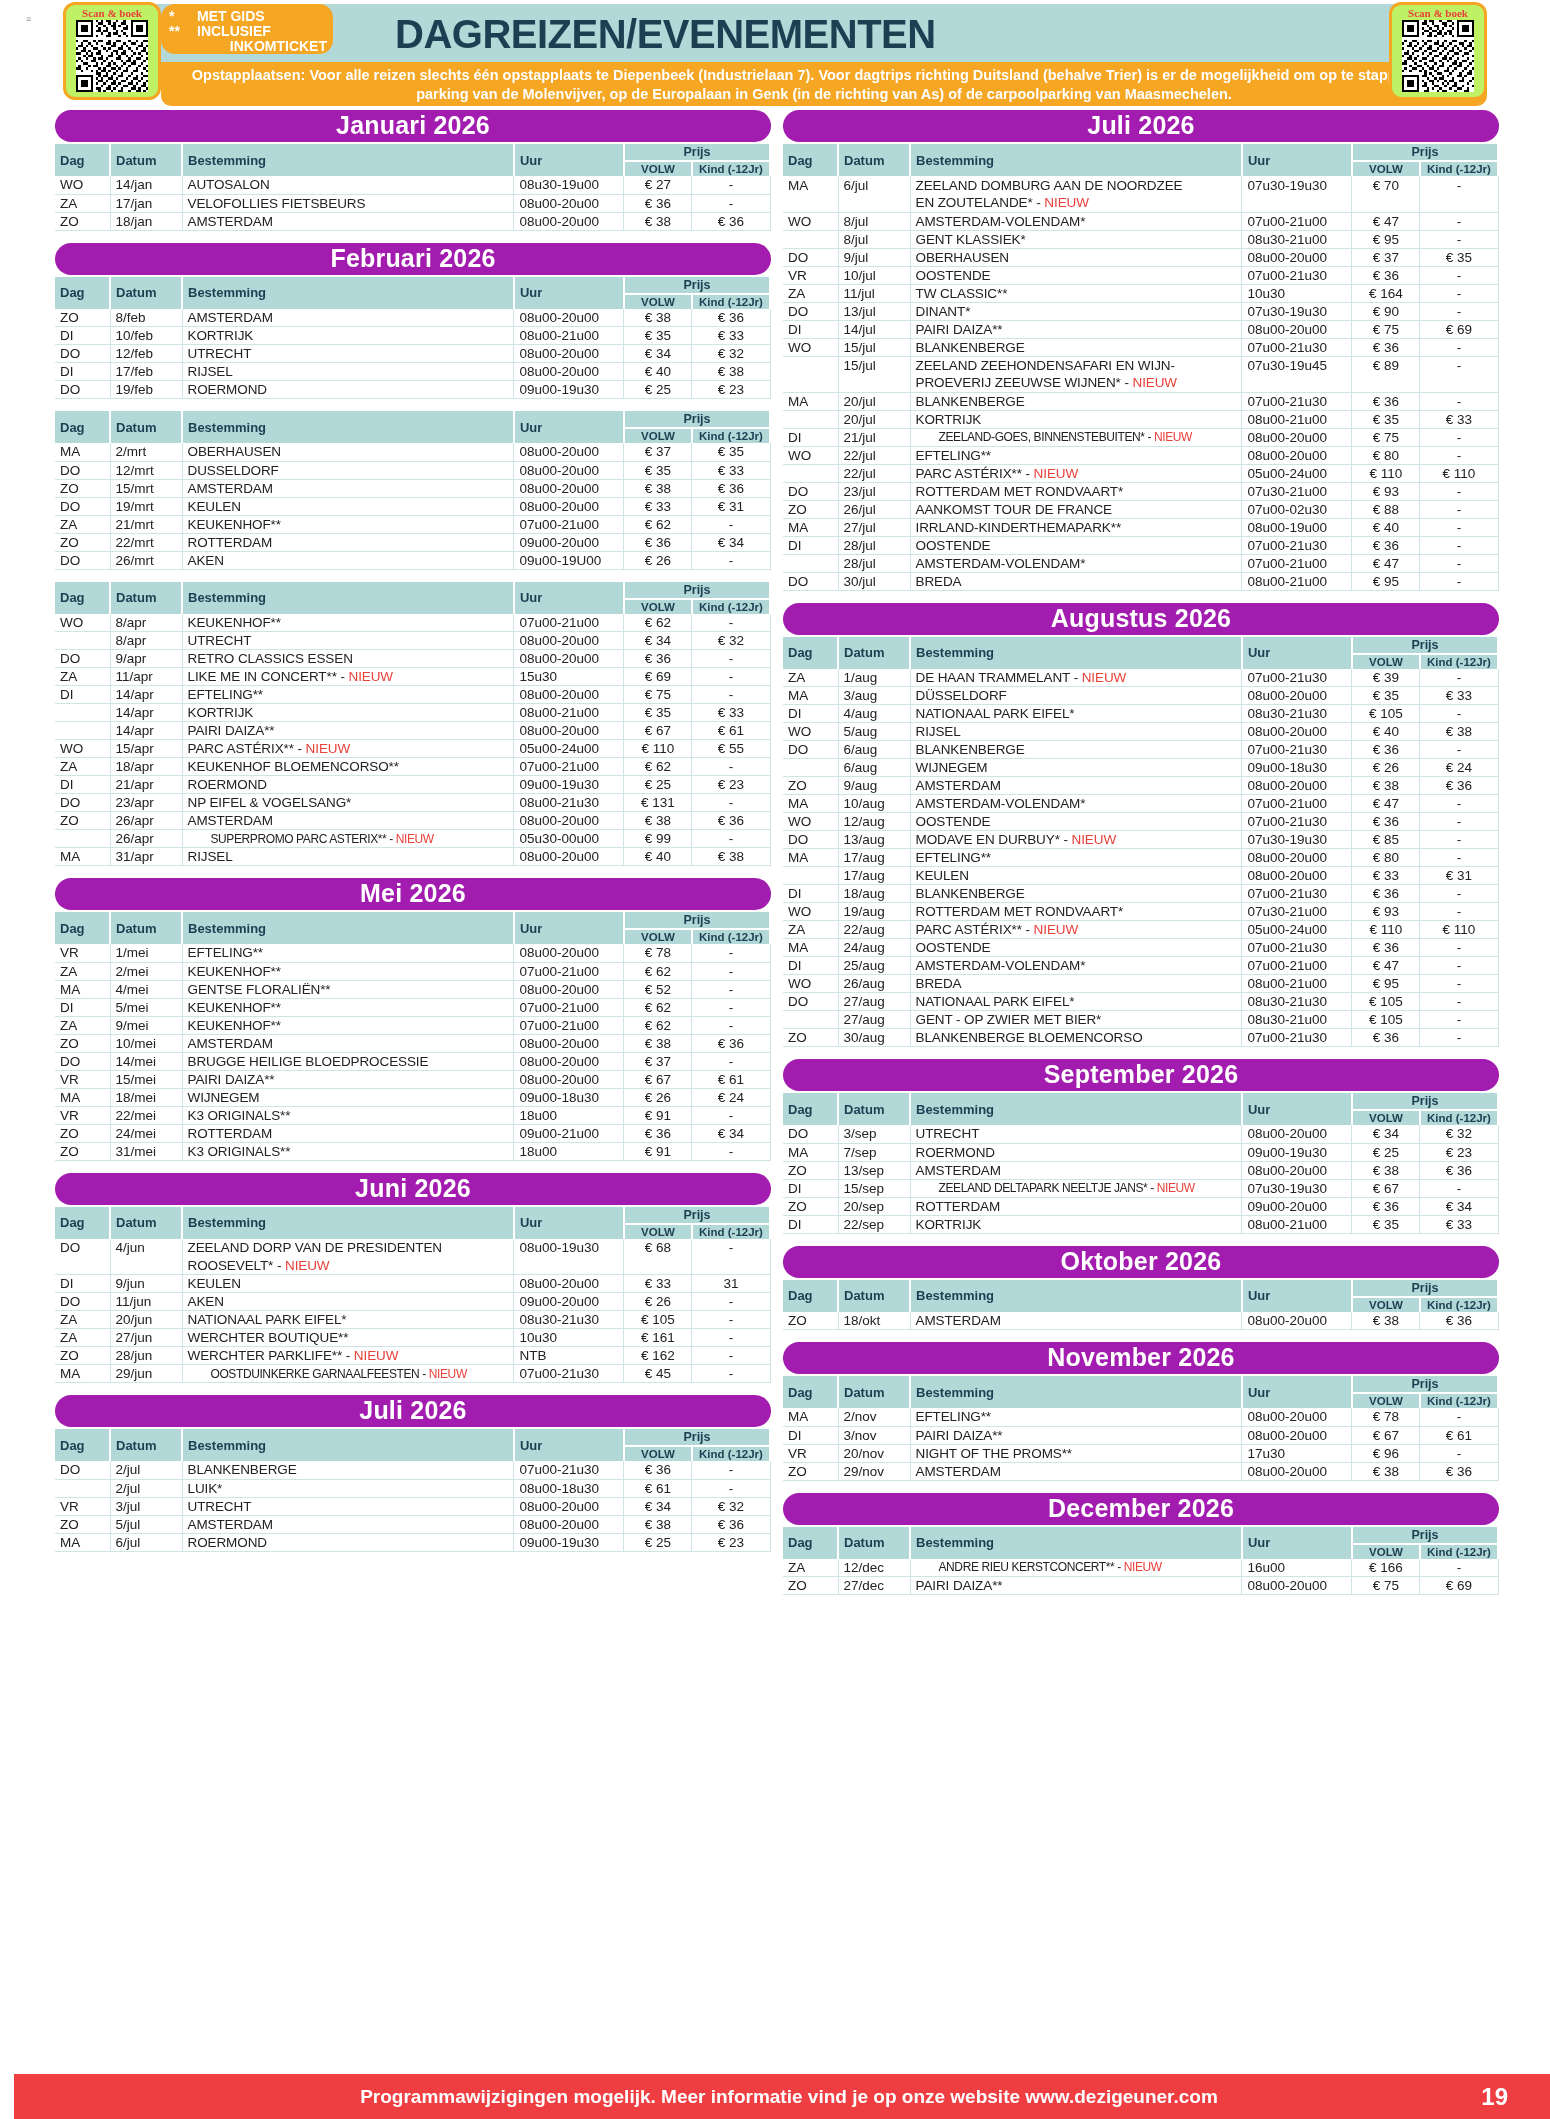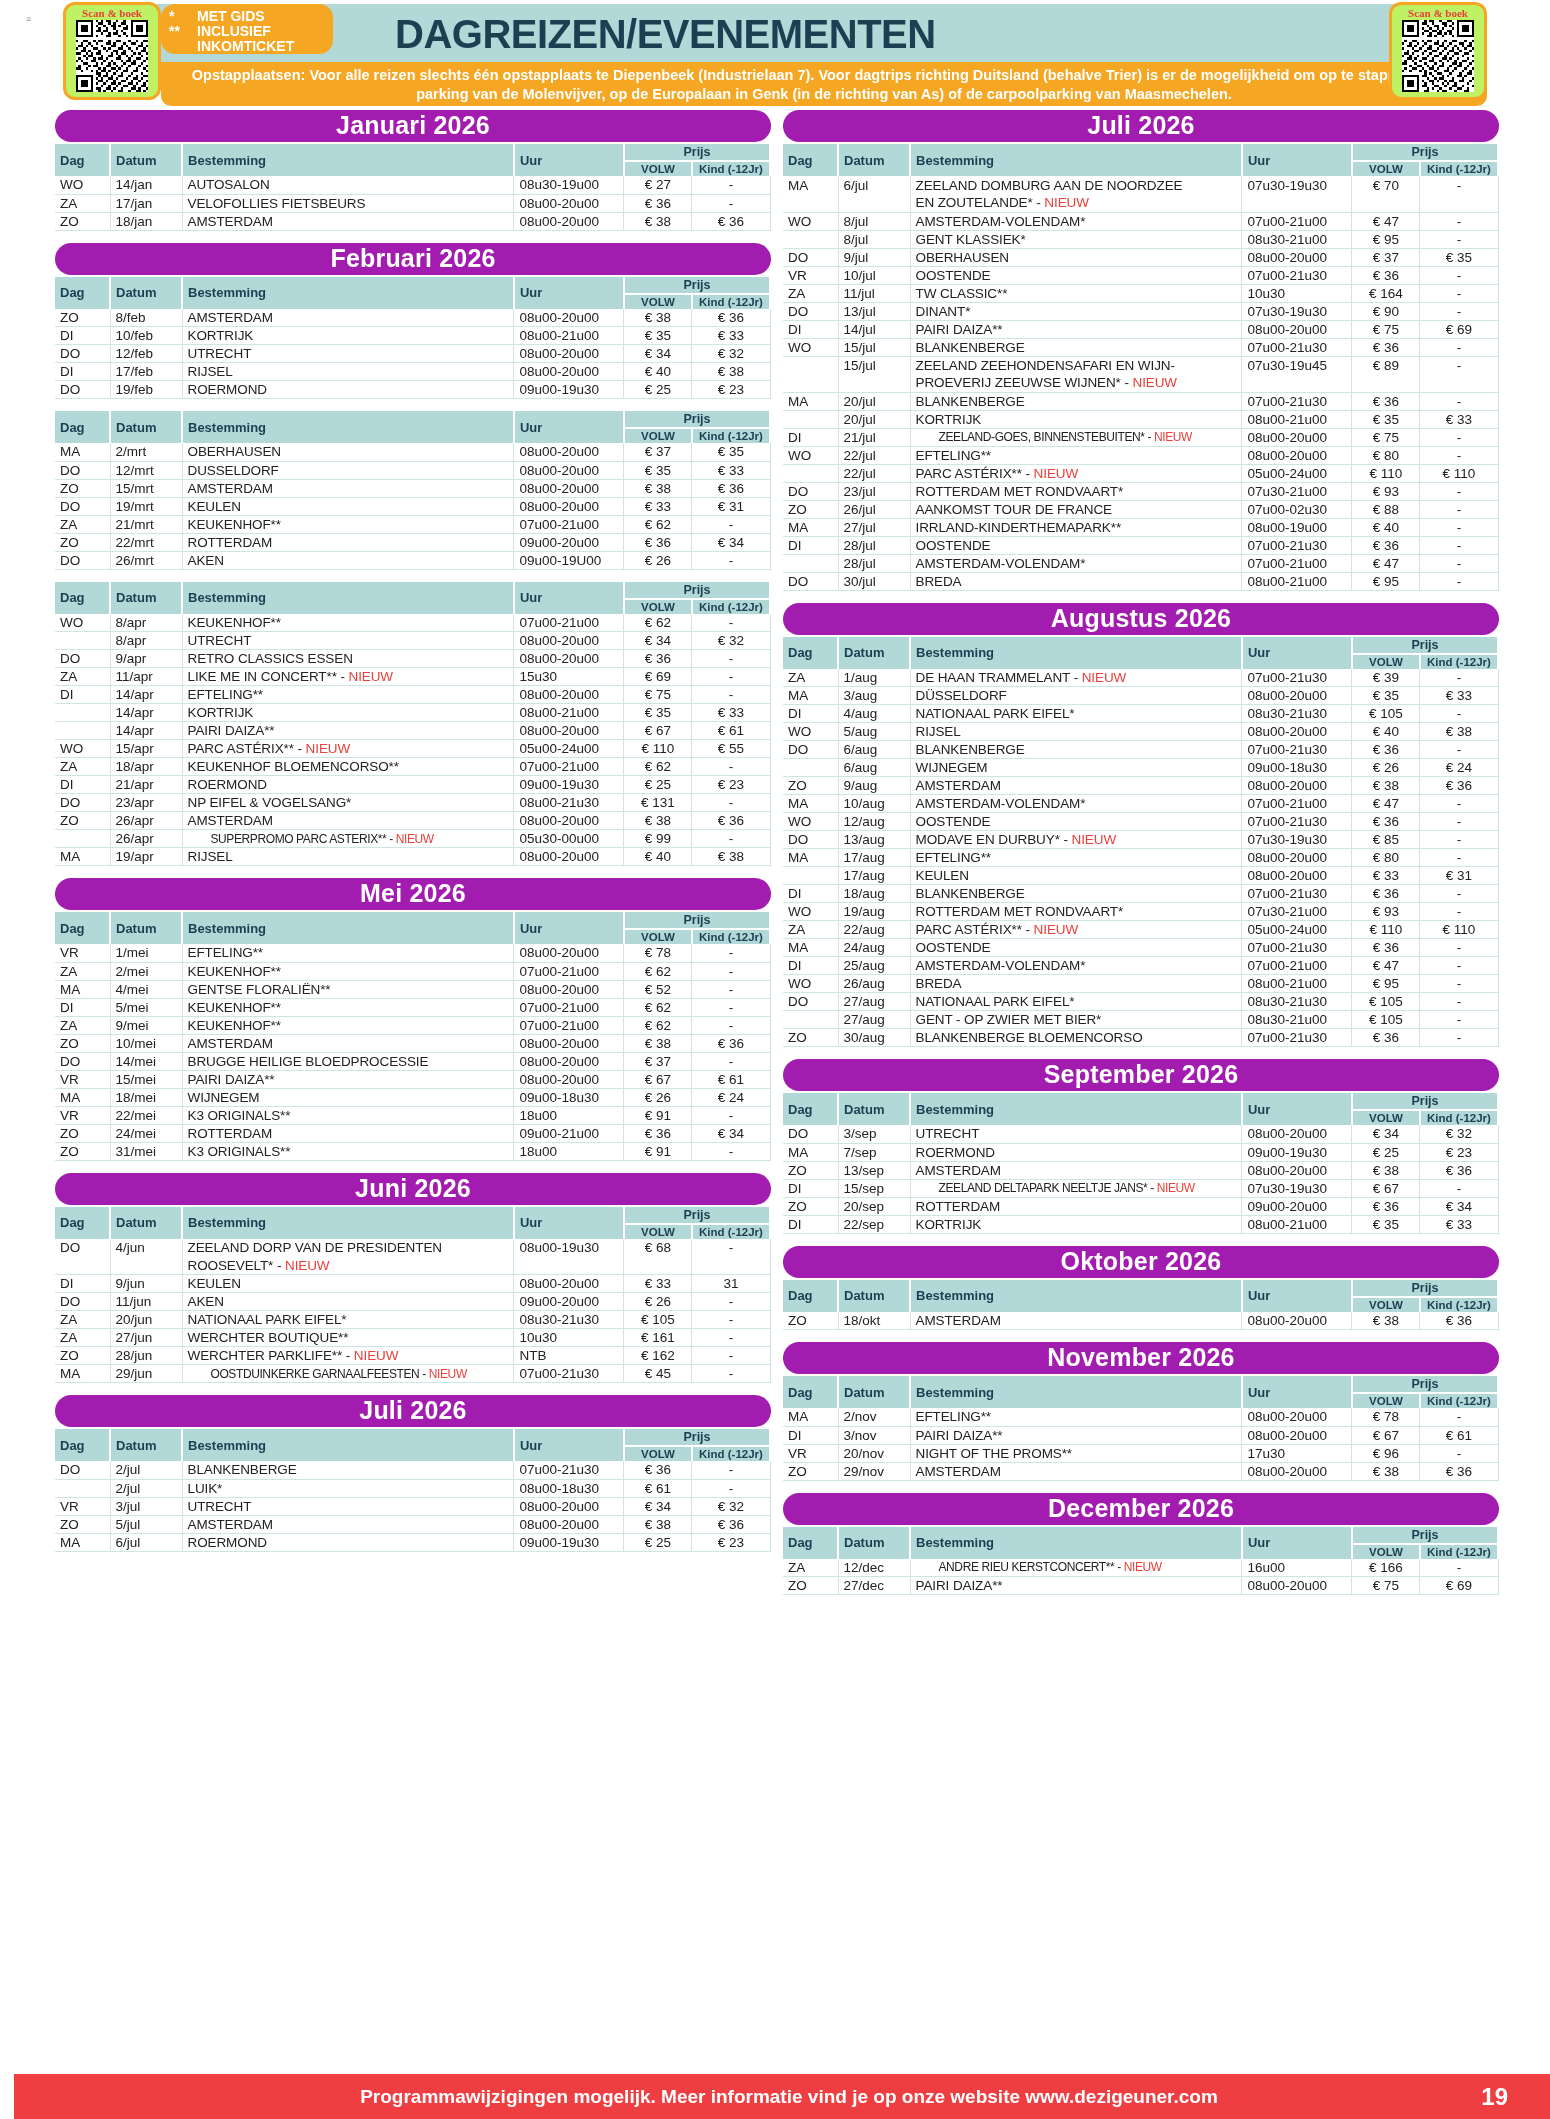--- a/index.html
+++ b/index.html
@@ -28,21 +28,21 @@
     font-family:"Liberation Sans", sans-serif;
   }
   .legend-pill {
     position:absolute; left:161px; top:4px; width:172px; height:50px;
     background:#f5a623; border-radius:14px;
     color:#ffffff; font-size:14px; font-weight:bold; line-height:15px;
     padding:5px 6px 0 8px;
   }
   .legend-pill .lg-row { display:flex; gap:6px; }
   .legend-pill .lg-star { width:22px; text-align:left; }
-  .legend-pill .lg-ind { padding-left:28px; }
+  .legend-pill .lg-ind { padding-left:28px;text-align:right; }
 
   .notice {
     position:absolute; left:161px; top:62px; width:1326px; height:44px;
     background:#f5a623; border-radius:0 0 10px 10px;
     color:#ffffff; font-size:14.5px; font-weight:bold;
     line-height:19px; text-align:center; padding:4px 12px 0 12px;
   }
 
   .qr-box {
     position:absolute; width:98px; height:98px;
@@ -904,21 +904,21 @@
           <tr>
             <td></td>
             <td>26/apr</td>
             <td class="dest tight">SUPERPROMO PARC ASTERIX** - <span class="nieuw">NIEUW</span></td>
             <td>05u30-00u00</td>
             <td class="c">€ 99</td>
             <td class="c">-</td>
           </tr>
           <tr>
             <td>MA</td>
-            <td>19/apr</td>
+            <td>31/apr</td>
             <td class="dest">RIJSEL</td>
             <td>08u00-20u00</td>
             <td class="c">€ 40</td>
             <td class="c">€ 38</td>
           </tr>
         </tbody>
       </table>
     </div>
     <div>
       <div class="month-banner">Mei 2026</div>

